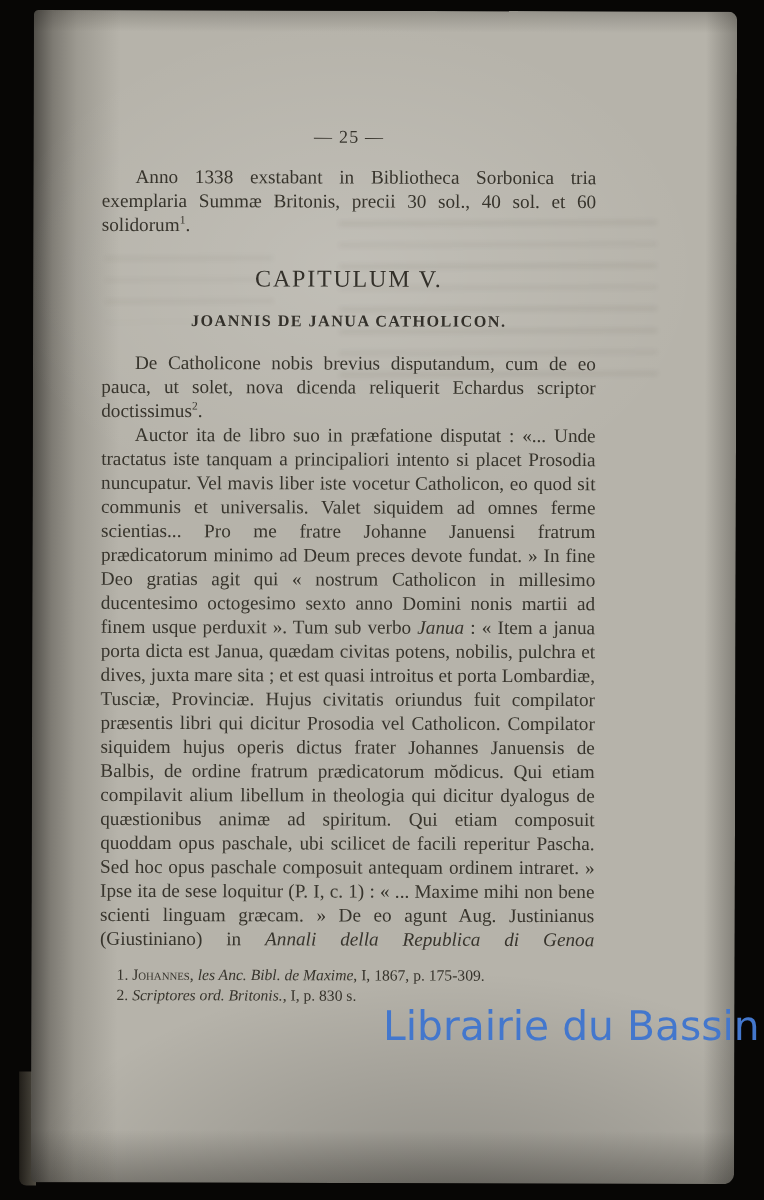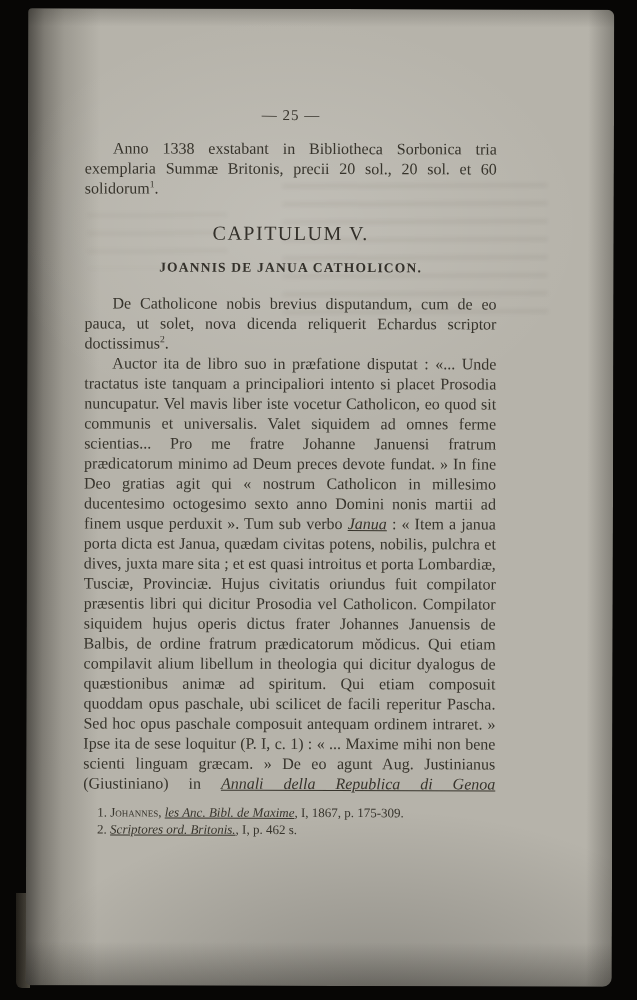--- a/index.html
+++ b/index.html
@@ -65,21 +65,21 @@
   }
   .subheading {
     text-align: center; font-size: 13.5px; font-weight: bold;
     letter-spacing: 1.2px; margin-top: 15px; color: #33302a;
   }
   .after-sub { margin-top: 16px; }
   .footnotes { margin-top: 10px; font-size: 13px; line-height: 17px; text-align: left; }
   .footnote { margin: 0; text-indent: 14px; }
 
   sup { font-size: 0.6em; line-height: 0; }
-  .seg-italic { font-style: italic; text-decoration: underline; }
+  .seg-italic { font-style: italic; }
   .seg-smallcaps { font-variant: small-caps; }
 
   .watermark {
     position: absolute; right: 4px; bottom: 124px;
     font-family: "DejaVu Sans", "Liberation Sans", sans-serif;
     font-size: 34px; font-weight: 400;
     white-space: nowrap;
   }
 </style>
 </head>
@@ -89,29 +89,30 @@
 
   <div class="under-pages"></div>
 
   <div class="page">
     <div class="show-through st1"></div>
     <div class="show-through st2"></div>
 
     <div class="text-block">
       <div class="page-number">— 25 —</div>
 
-      <p class="para"><span>Anno 1338 exstabant in Bibliotheca Sorbonica tria exemplaria Summæ Britonis, precii 20 sol., 20 sol. et 60 solidorum</span><sup>1</sup><span>.</span></p>
+      <p class="para"><span>Anno 1338 exstabant in Bibliotheca Sorbonica tria exemplaria Summæ Britonis, precii 30 sol., 40 sol. et 60 solidorum</span><sup>1</sup><span>.</span></p>
 
       <div class="heading">CAPITULUM V.</div>
       <div class="subheading">JOANNIS DE JANUA CATHOLICON.</div>
 
       <p class="para after-sub"><span>De Catholicone nobis brevius disputandum, cum de eo pauca, ut solet, nova dicenda reliquerit Echardus scriptor doctissimus</span><sup>2</sup><span>.</span></p>
 
       <p class="para cont"><span>Auctor ita de libro suo in præfatione disputat : «... Unde tractatus iste tanquam a principaliori intento si placet Prosodia nuncupatur. Vel mavis liber iste vocetur Catholicon, eo quod sit communis et universalis. Valet siquidem ad omnes ferme scientias... Pro me fratre Johanne Januensi fratrum prædicatorum minimo ad Deum preces devote fundat. » In fine Deo gratias agit qui « nostrum Catholicon in millesimo ducentesimo octogesimo sexto anno Domini nonis martii ad finem usque perduxit ». Tum sub verbo </span><span class="seg-italic">Janua</span><span> : « Item a janua porta dicta est Janua, quædam civitas potens, nobilis, pulchra et dives, juxta mare sita ; et est quasi introitus et porta Lombardiæ, Tusciæ, Provinciæ. Hujus civitatis oriundus fuit compilator præsentis libri qui dicitur Prosodia vel Catholicon. Compilator siquidem hujus operis dictus frater Johannes Januensis de Balbis, de ordine fratrum prædicatorum mŏdicus. Qui etiam compilavit alium libellum in theologia qui dicitur dyalogus de quæstionibus animæ ad spiritum. Qui etiam composuit quoddam opus paschale, ubi scilicet de facili reperitur Pascha. Sed hoc opus paschale composuit antequam ordinem intraret. » Ipse ita de sese loquitur (P. I, c. 1) : « ... Maxime mihi non bene scienti linguam græcam. » De eo agunt Aug. Justinianus (Giustiniano) in </span><span class="seg-italic">Annali della Republica di Genoa</span></p>
 
       <div class="footnotes">
         <p class="footnote"><span>1. </span><span class="seg-smallcaps">Johannes</span><span>, </span><span class="seg-italic">les Anc. Bibl. de Maxime</span><span>, I, 1867, p. 175-309.</span></p>
-        <p class="footnote"><span>2. </span><span class="seg-italic">Scriptores ord. Britonis.</span><span>, I, p. 462 s.</span></p>
+        <p class="footnote"><span>2. </span><span class="seg-italic">Scriptores ord. Britonis.</span><span>, I, p. 830 s.</span></p>
       </div>
     </div>
   </div>
 
+  <div class="watermark" style="color: rgb(67, 119, 205);">Librairie du Bassin</div>
 </div>
 
 </body></html>

